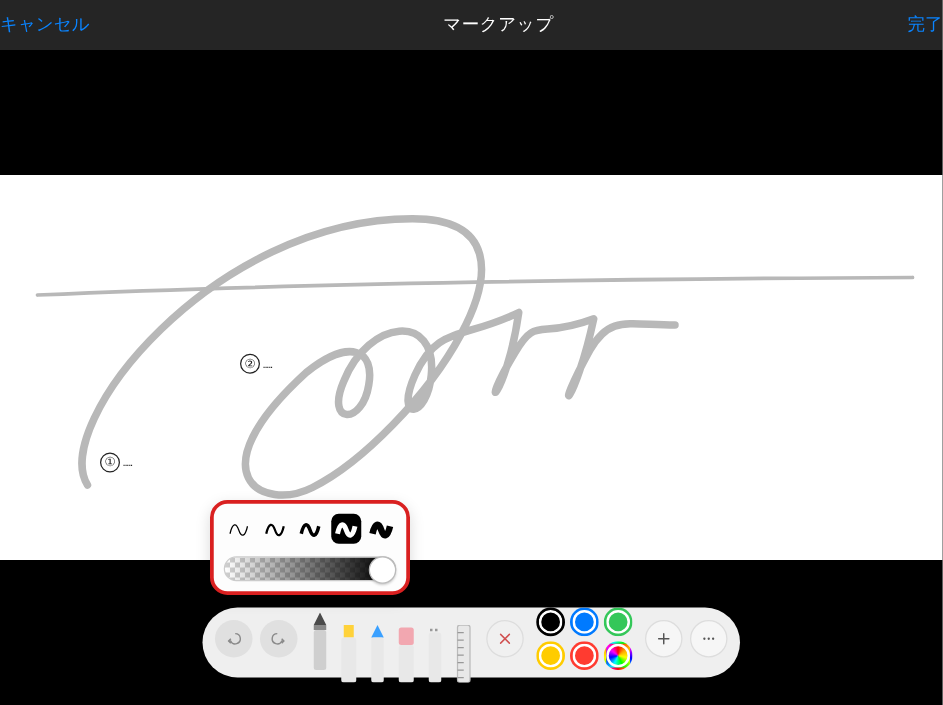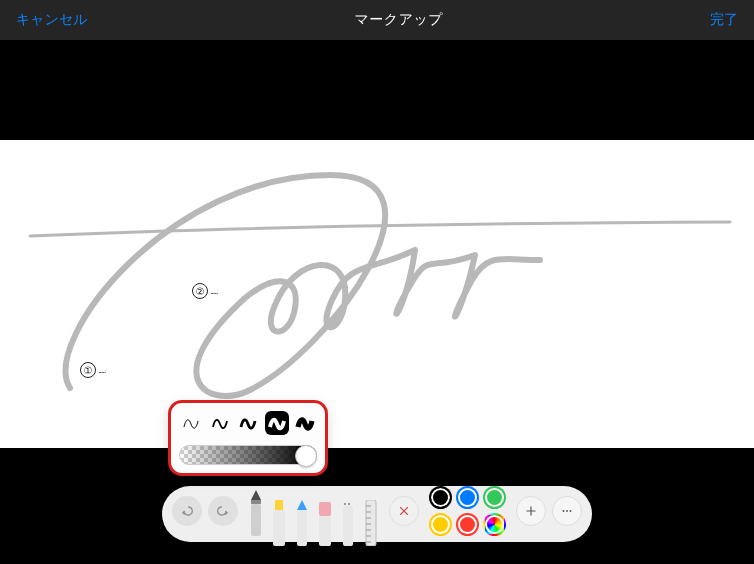--- a/index.html
+++ b/index.html
@@ -5,21 +5,21 @@
   * { box-sizing: border-box; margin: 0; padding: 0; }
   html, body { width: 754px; height: 564px; overflow: hidden; font-family: -apple-system, "Hiragino Sans", sans-serif; }
   body { background: #000; }
 
   .header {
     height: 40px;
     background: #252525;
     display: flex;
     align-items: center;
     justify-content: space-between;
-    padding: 0 16px;
+    padding: 0 0;
     color: #fff;
   }
   .header .title { font-size: 14px; font-weight: 500; letter-spacing: 0.5px; text-align: right; }
   .header .btn-cancel, .header .btn-done { font-size: 14px; color: #0a84ff; cursor: pointer; }
 
   .black-band { background: #000; height: 100px; }
   .black-band.bottom { height: 116px; }
 
   .canvas-area {
     background: #fff;

